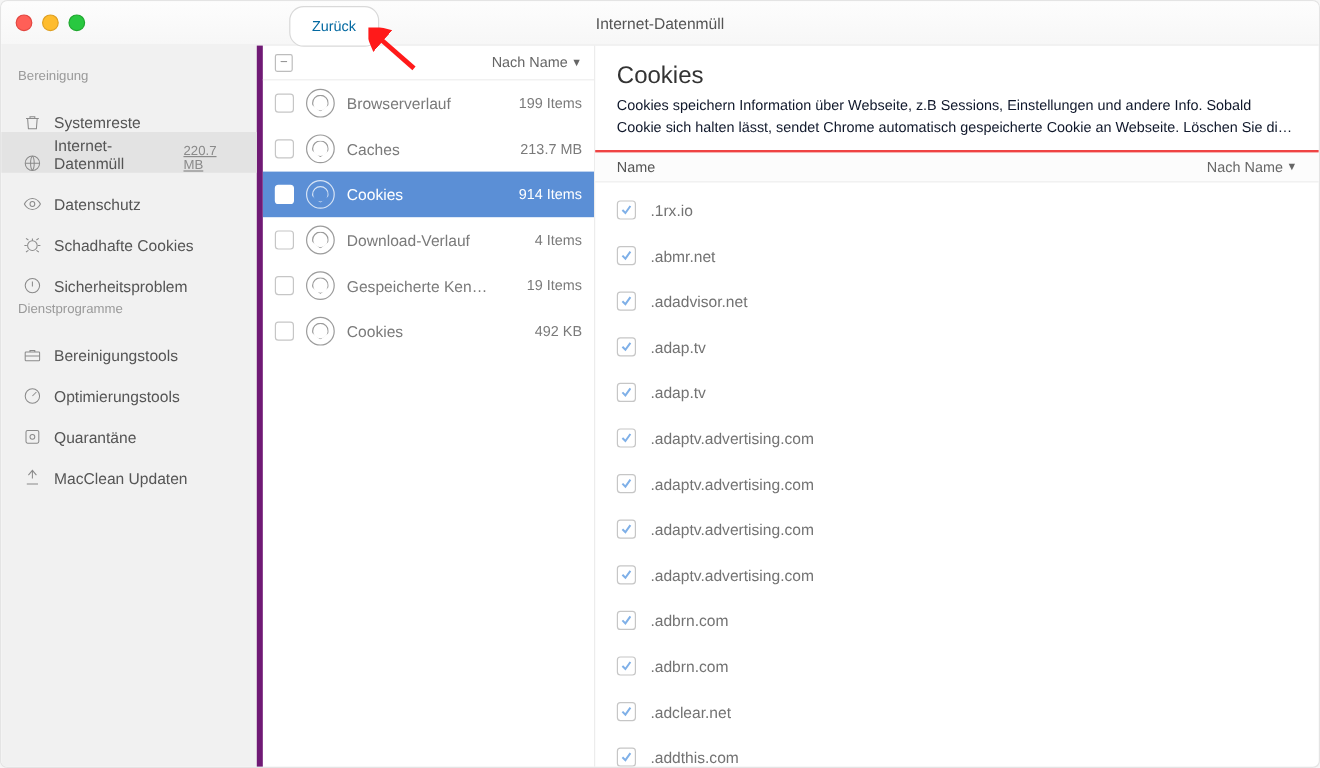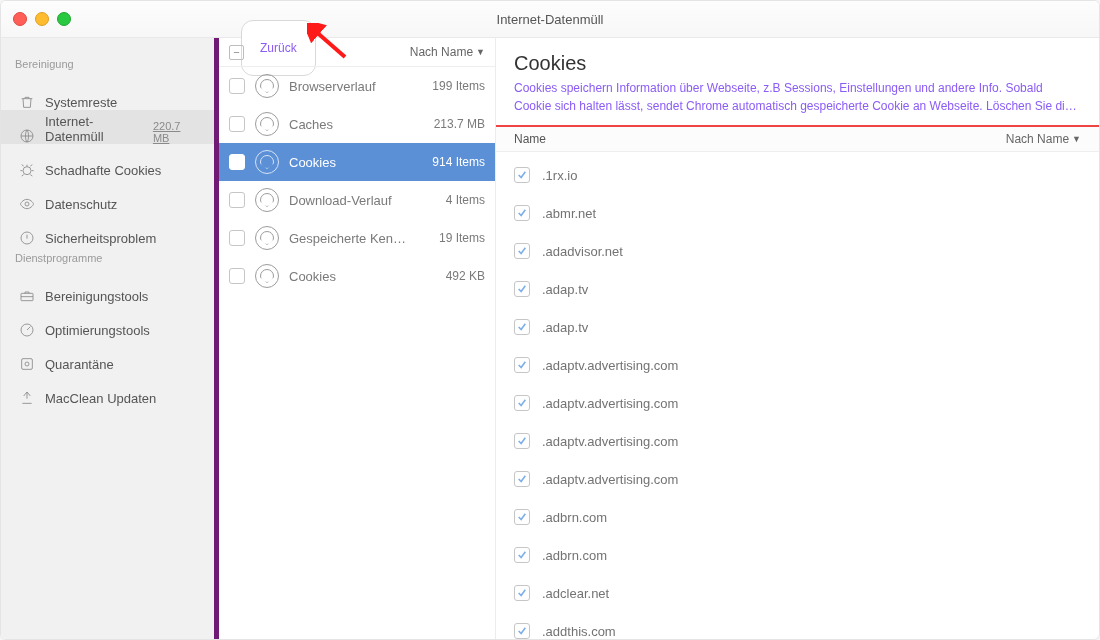--- a/index.html
+++ b/index.html
@@ -40,28 +40,28 @@
   }
   .tl {
     width: 12px; height: 12px; border-radius: 50%;
   }
   .tl.red { background: #ff5f57; border: 0.5px solid #e24640; }
   .tl.yellow { background: #febc2e; border: 0.5px solid #dfa023; }
   .tl.green { background: #28c840; border: 0.5px solid #1fa82f; }
   .back-btn {
     position: absolute;
     left: 240px;
-    top: 19px;
+    top: 4px;
     height: 22px;
-    padding: 16px 18px;
+    padding: 5px 18px;
     border-radius: 12px;
     border: 1px solid #d9d9d9;
     background: #fff;
     font-size: 12px;
-    color: #8b5cf6;
+    color: #0369a1;
     line-height: 22px;
     cursor: pointer;
   }
   .window-title {
     position: absolute;
     left: 50%;
     transform: translateX(-50%);
     font-size: 13px;
     color: #555;
   }
@@ -194,21 +194,21 @@
     padding: 14px 18px 10px 18px;
   }
   .detail-title {
     font-size: 20px;
     font-weight: 400;
     color: #333;
     margin-bottom: 4px;
   }
   .detail-desc {
     font-size: 12px;
-    color: #8b5cf6;
+    color: #0f172a;
     line-height: 1.5;
     white-space: nowrap;
     overflow: hidden;
     text-overflow: ellipsis;
   }
   .detail-colheader {
     display:flex; align-items:center;
     height: 24px;
     padding: 0 18px;
     border-top: 2px solid #ef4444;
@@ -283,34 +283,34 @@
                 <circle cx="12" cy="12" r="9"></circle>
                 <path d="M3 12h18M12 3c3 3 3 15 0 18M12 3c-3 3-3 15 0 18"></path>
               </svg>
             </span>
             <span>Internet-Datenmüll</span>
             <span class="badge">220.7 MB</span>
           </div>
           <div class="sidebar-item">
             <span class="sidebar-icon">
               <svg viewBox="0 0 24 24">
+                <path d="M2 12s3.5-7 10-7 10 7 10 7-3.5 7-10 7S2 12 2 12z"></path>
+                <circle cx="12" cy="12" r="3"></circle>
+              </svg>
+            </span>
+            <span>Datenschutz</span>
+          </div>
+          <div class="sidebar-item">
+            <span class="sidebar-icon">
+              <svg viewBox="0 0 24 24">
                 <circle cx="12" cy="13" r="6"></circle>
                 <path d="M12 7V4M7 6l-3-2M17 6l3-2M5 13H2M19 13h3M7 19l-3 2M17 19l3 2"></path>
               </svg>
             </span>
             <span>Schadhafte Cookies</span>
-          </div>
-          <div class="sidebar-item">
-            <span class="sidebar-icon">
-              <svg viewBox="0 0 24 24">
-                <path d="M2 12s3.5-7 10-7 10 7 10 7-3.5 7-10 7S2 12 2 12z"></path>
-                <circle cx="12" cy="12" r="3"></circle>
-              </svg>
-            </span>
-            <span>Datenschutz</span>
           </div>
           <div class="sidebar-item">
             <span class="sidebar-icon">
               <svg viewBox="0 0 24 24">
                 <circle cx="12" cy="12" r="9"></circle>
                 <path d="M12 7v6M12 17h0"></path>
               </svg>
             </span>
             <span>Sicherheitsproblem</span>
           </div>

